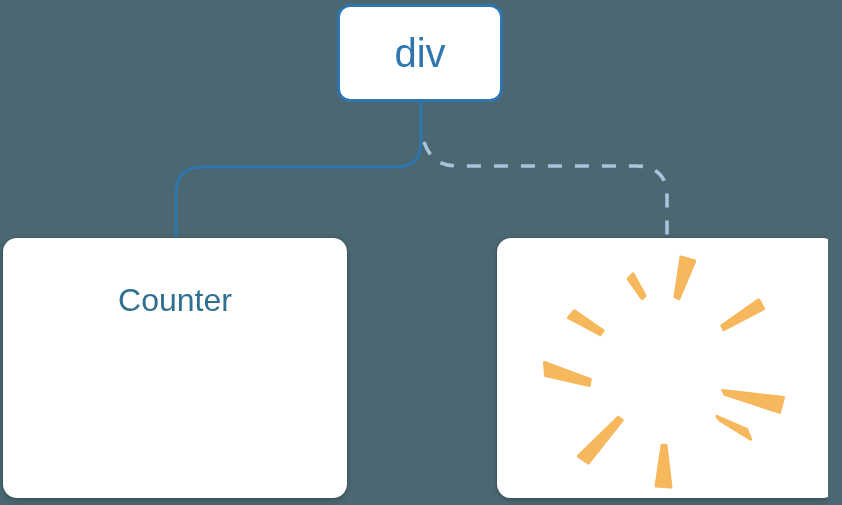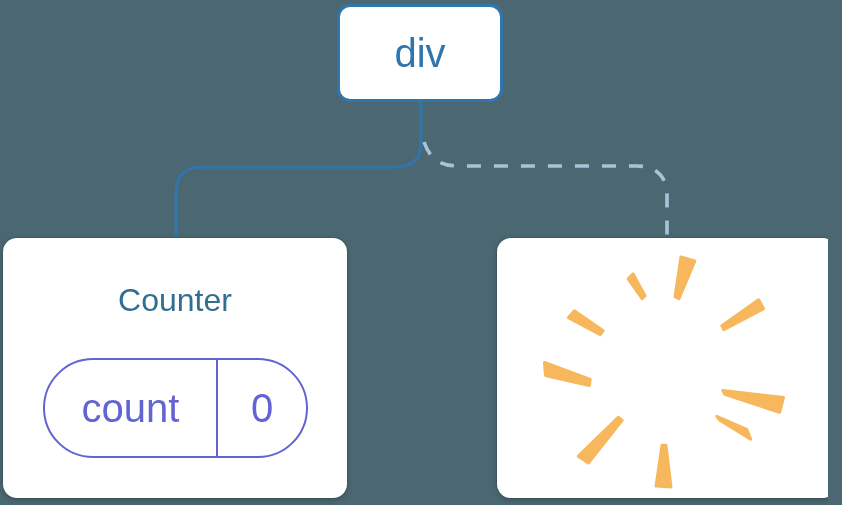--- a/index.html
+++ b/index.html
@@ -74,25 +74,20 @@
     <path class="connector-solid" d="M 421 101 V 143 C 421 160, 411 167, 395 167 H 202 C 185 167, 176 176, 176 193 V 238"></path>
     <path class="connector-dashed" d="M 424 142 C 430 159, 440 166, 459 166 H 637 C 656 166, 667 176, 667 196 V 238"></path>
   </svg>
 
   <div class="node-root">
     <span>div</span>
   </div>
 
   <div class="card card-counter">
     <div class="counter-title">Counter</div>
-    <div class="state-pill">
-      <span class="pill-key">count</span>
-      <span class="pill-divider"></span>
-      <span class="pill-value">0</span>
-    </div>
   </div>
 
   <div class="card card-removed">
     <svg class="burst" viewBox="0 0 340 261" xmlns="http://www.w3.org/2000/svg">
       <polygon points="178,59 184,19 198,23 182,61"></polygon>
       <polygon points="131,41 136,36 148,58 145,61"></polygon>
       <polygon points="71,80 77,73 106,93 103,97"></polygon>
       <polygon points="47,125 93,142 92,148 48,138"></polygon>
       <polygon points="225,88 262,62 267,71 227,92"></polygon>
       <polygon points="226,153 287,160 283,175 228,157"></polygon>

